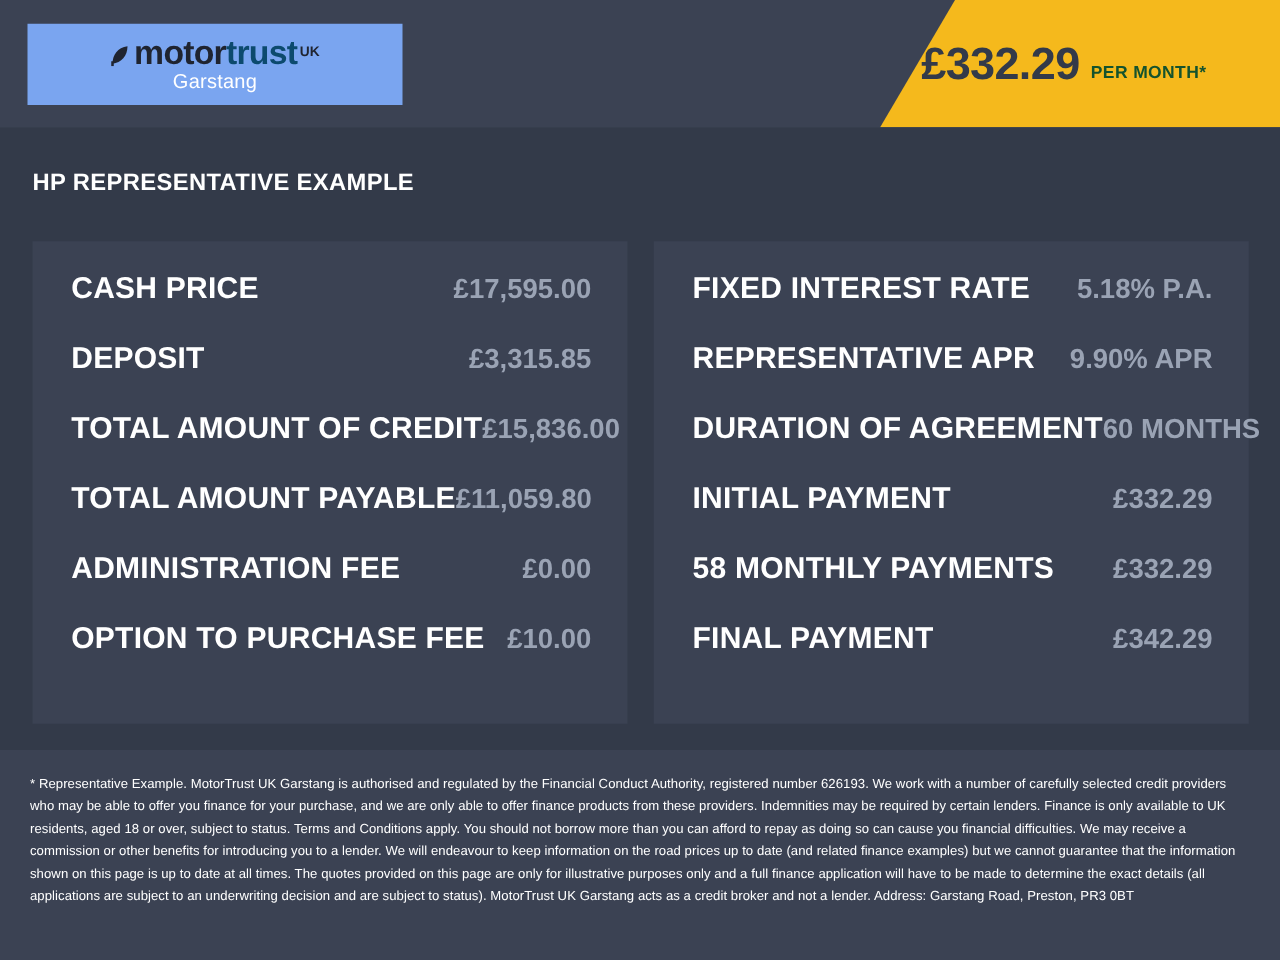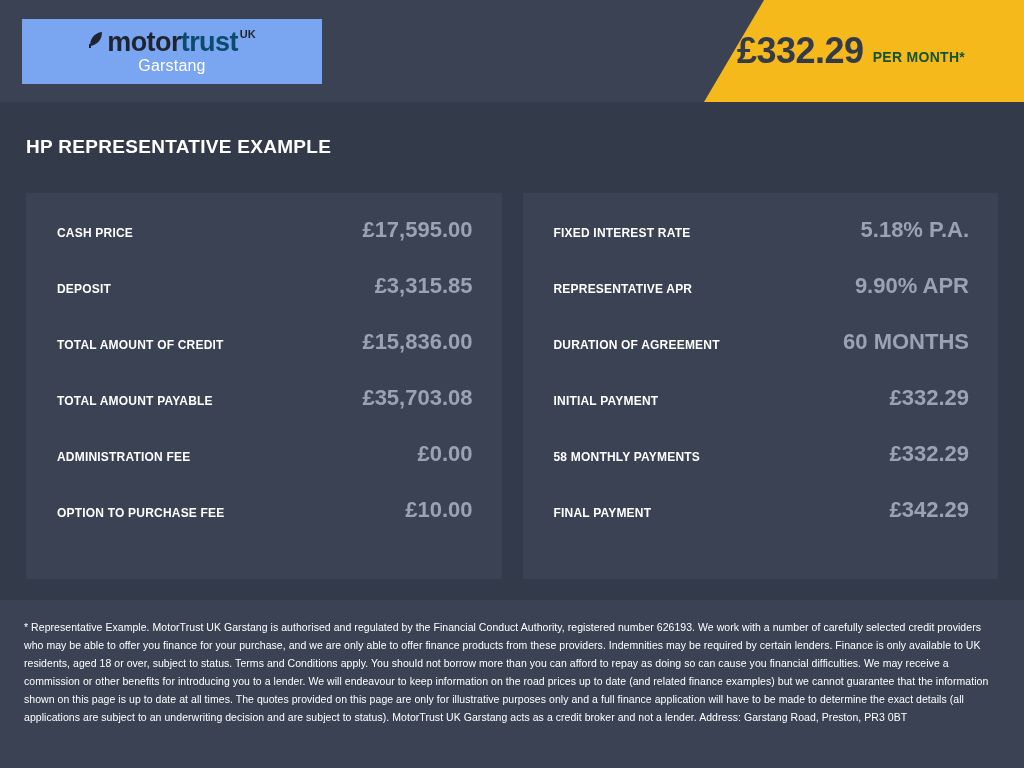--- a/index.html
+++ b/index.html
@@ -32,21 +32,21 @@
     width: 300px;
     height: 65px;
     background: #7aa5f0;
     display: flex;
     flex-direction: column;
     align-items: center;
     justify-content: center;
   }
   .logo-row {
     display: flex;
-    align-items: flex-start;
+    align-items: center;
     justify-content: center;
     line-height: 1;
   }
   .logo-mark {
     display: inline-block;
     width: 16px;
     height: 17px;
     margin-right: 3px;
     position: relative;
     top: 2px;
@@ -131,21 +131,21 @@
     background: #3b4253;
     padding: 24px 29px 26px 31px;
   }
   .row {
     display: flex;
     align-items: baseline;
     justify-content: space-between;
     height: 56px;
   }
   .row-label {
-    font-size: 12px;
+    font-size: 24px;
     font-weight: bold;
     color: #ffffff;
     letter-spacing: 0.2px;
     white-space: nowrap;
   }
   .row-value {
     font-size: 22px;
     font-weight: bold;
     color: #9aa3b4;
     letter-spacing: 0px;
@@ -212,21 +212,21 @@
       <div class="row">
         <span class="row-label">DEPOSIT</span>
         <span class="row-value">£3,315.85</span>
       </div>
       <div class="row">
         <span class="row-label">TOTAL AMOUNT OF CREDIT</span>
         <span class="row-value">£15,836.00</span>
       </div>
       <div class="row">
         <span class="row-label">TOTAL AMOUNT PAYABLE</span>
-        <span class="row-value">£35,703.08</span>
+        <span class="row-value">£11,059.80</span>
       </div>
       <div class="row">
         <span class="row-label">ADMINISTRATION FEE</span>
         <span class="row-value">£0.00</span>
       </div>
       <div class="row">
         <span class="row-label">OPTION TO PURCHASE FEE</span>
         <span class="row-value">£10.00</span>
       </div>
     </div>

